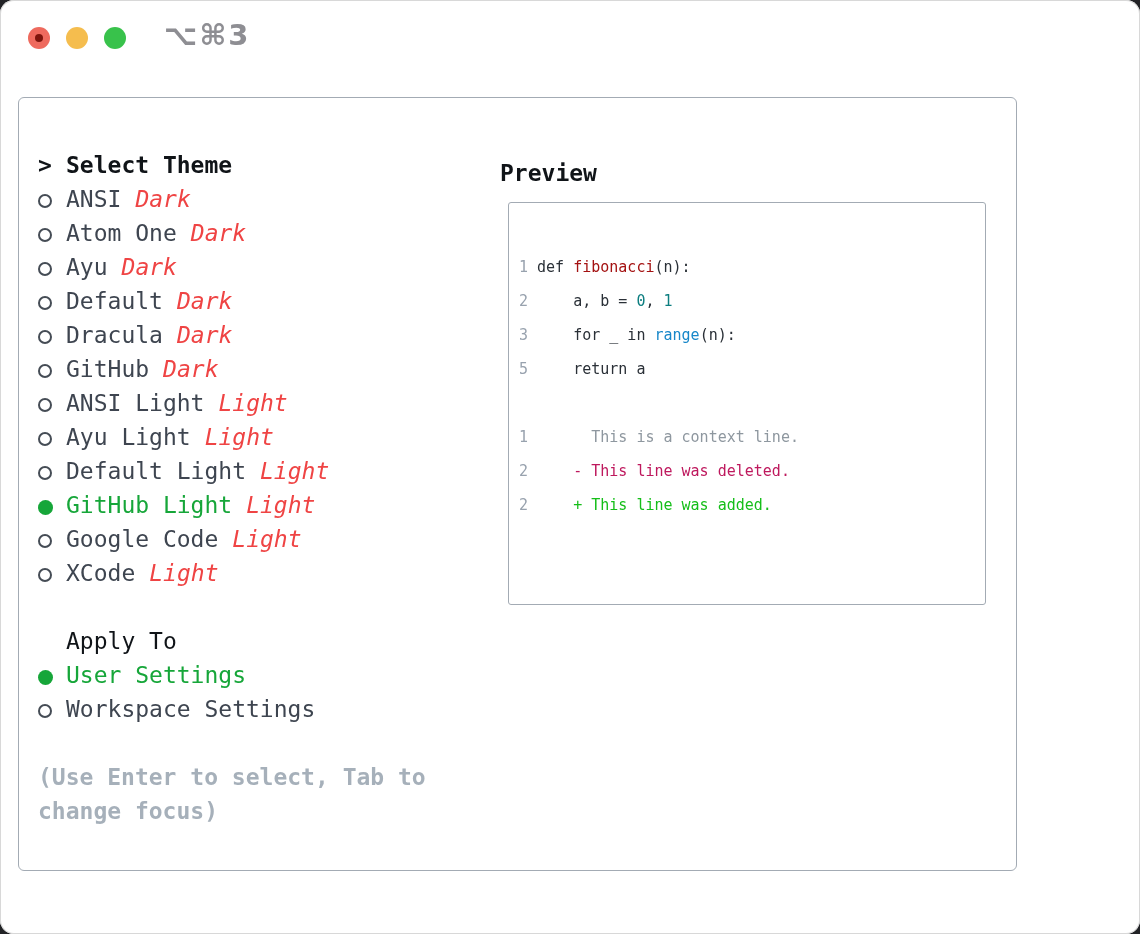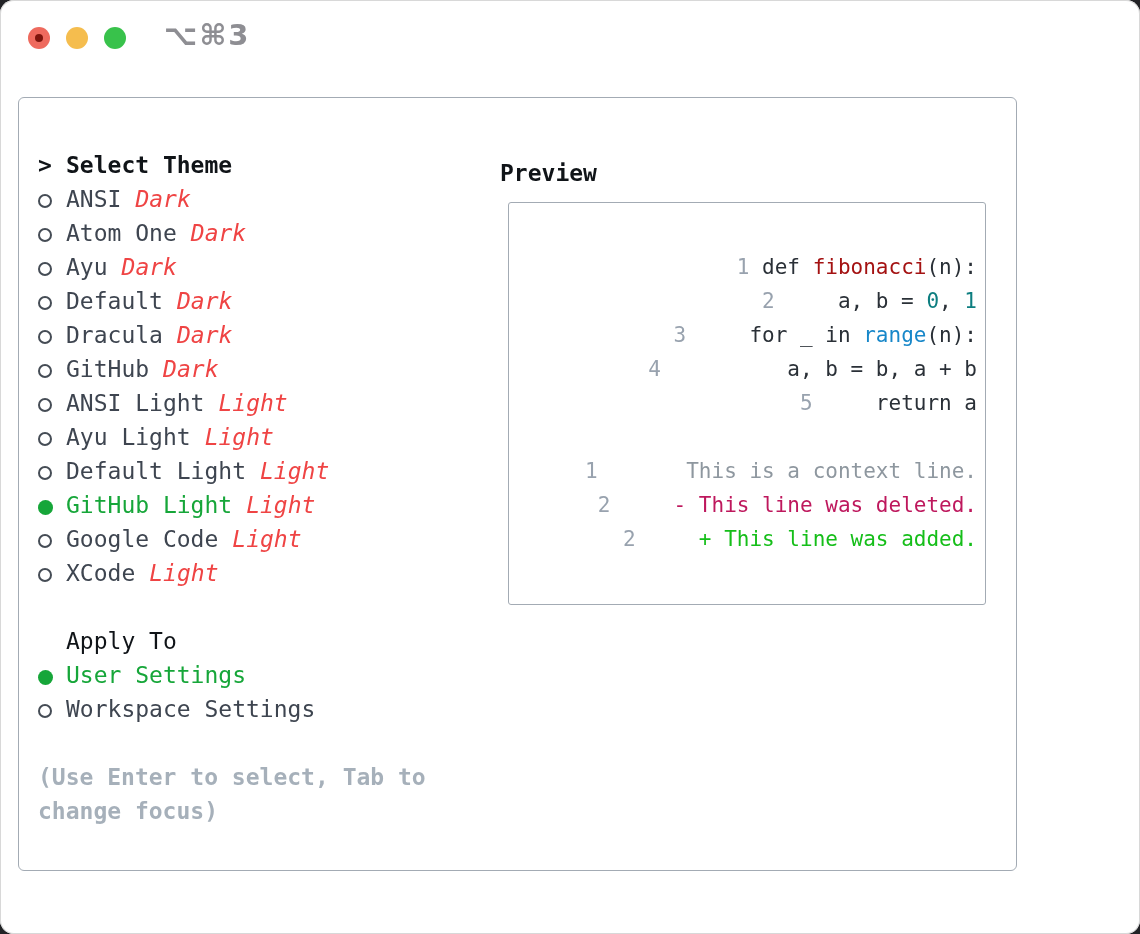--- a/index.html
+++ b/index.html
@@ -55,21 +55,21 @@
   
   .preview-title{
     position:absolute;left:500px;top:156px;
     font-size:23px;line-height:34px;font-weight:bold;color:#101418;
   }
   .preview-box{
     position:absolute;left:508px;top:202px;width:478px;height:403px;
     border:1.5px solid #a3abb4;border-radius:3px;background:#fff;box-sizing:border-box;
     overflow:hidden;
   }
-  .codewrap{padding:47px 8px 0 10px;font-size:21px;line-height:34px;text-align:right;}
+  .codewrap{padding:47px 8px 0 10px;font-size:15px;line-height:34px;}
   .pline{white-space:pre;min-height:34px;}
   .ln{color:#98a2ae;}
   .c-code{color:#2a3037;}
   .c-func{color:#a41212;}
   .c-num{color:#0d7e80;}
   .c-builtin{color:#1787c9;}
   .c-ctx{color:#8e979f;}
   .c-del{color:#be185d;}
   .c-add{color:#15be19;}
 </style>
@@ -114,21 +114,20 @@
     <div class="row hint">(Use Enter to select, Tab to</div>
     <div class="row hint">change focus)</div>
   </div>
 
   <div class="preview-title">Preview</div>
   <div class="preview-box">
     <div class="codewrap">
       <div class="pline"><span class="ln">1</span><span class="c-code"> def </span><span class="c-func">fibonacci</span><span class="c-code">(n):</span></div>
       <div class="pline"><span class="ln">2</span><span class="c-code">     a, b = </span><span class="c-num">0</span><span class="c-code">, </span><span class="c-num">1</span></div>
       <div class="pline"><span class="ln">3</span><span class="c-code">     for _ in </span><span class="c-builtin">range</span><span class="c-code">(n):</span></div>
-      <div class="pline"><span class="ln">4</span><span class="c-code">          a, b = b, a + b</span></div>
       <div class="pline"><span class="ln">5</span><span class="c-code">     return a</span></div>
       <div class="pline"></div>
       <div class="pline"><span class="ln">1</span><span class="c-ctx">       This is a context line.</span></div>
       <div class="pline"><span class="ln">2</span><span class="c-del">     - This line was deleted.</span></div>
       <div class="pline"><span class="ln">2</span><span class="c-add">     + This line was added.</span></div>
     </div>
   </div>
 
 </div>
 

